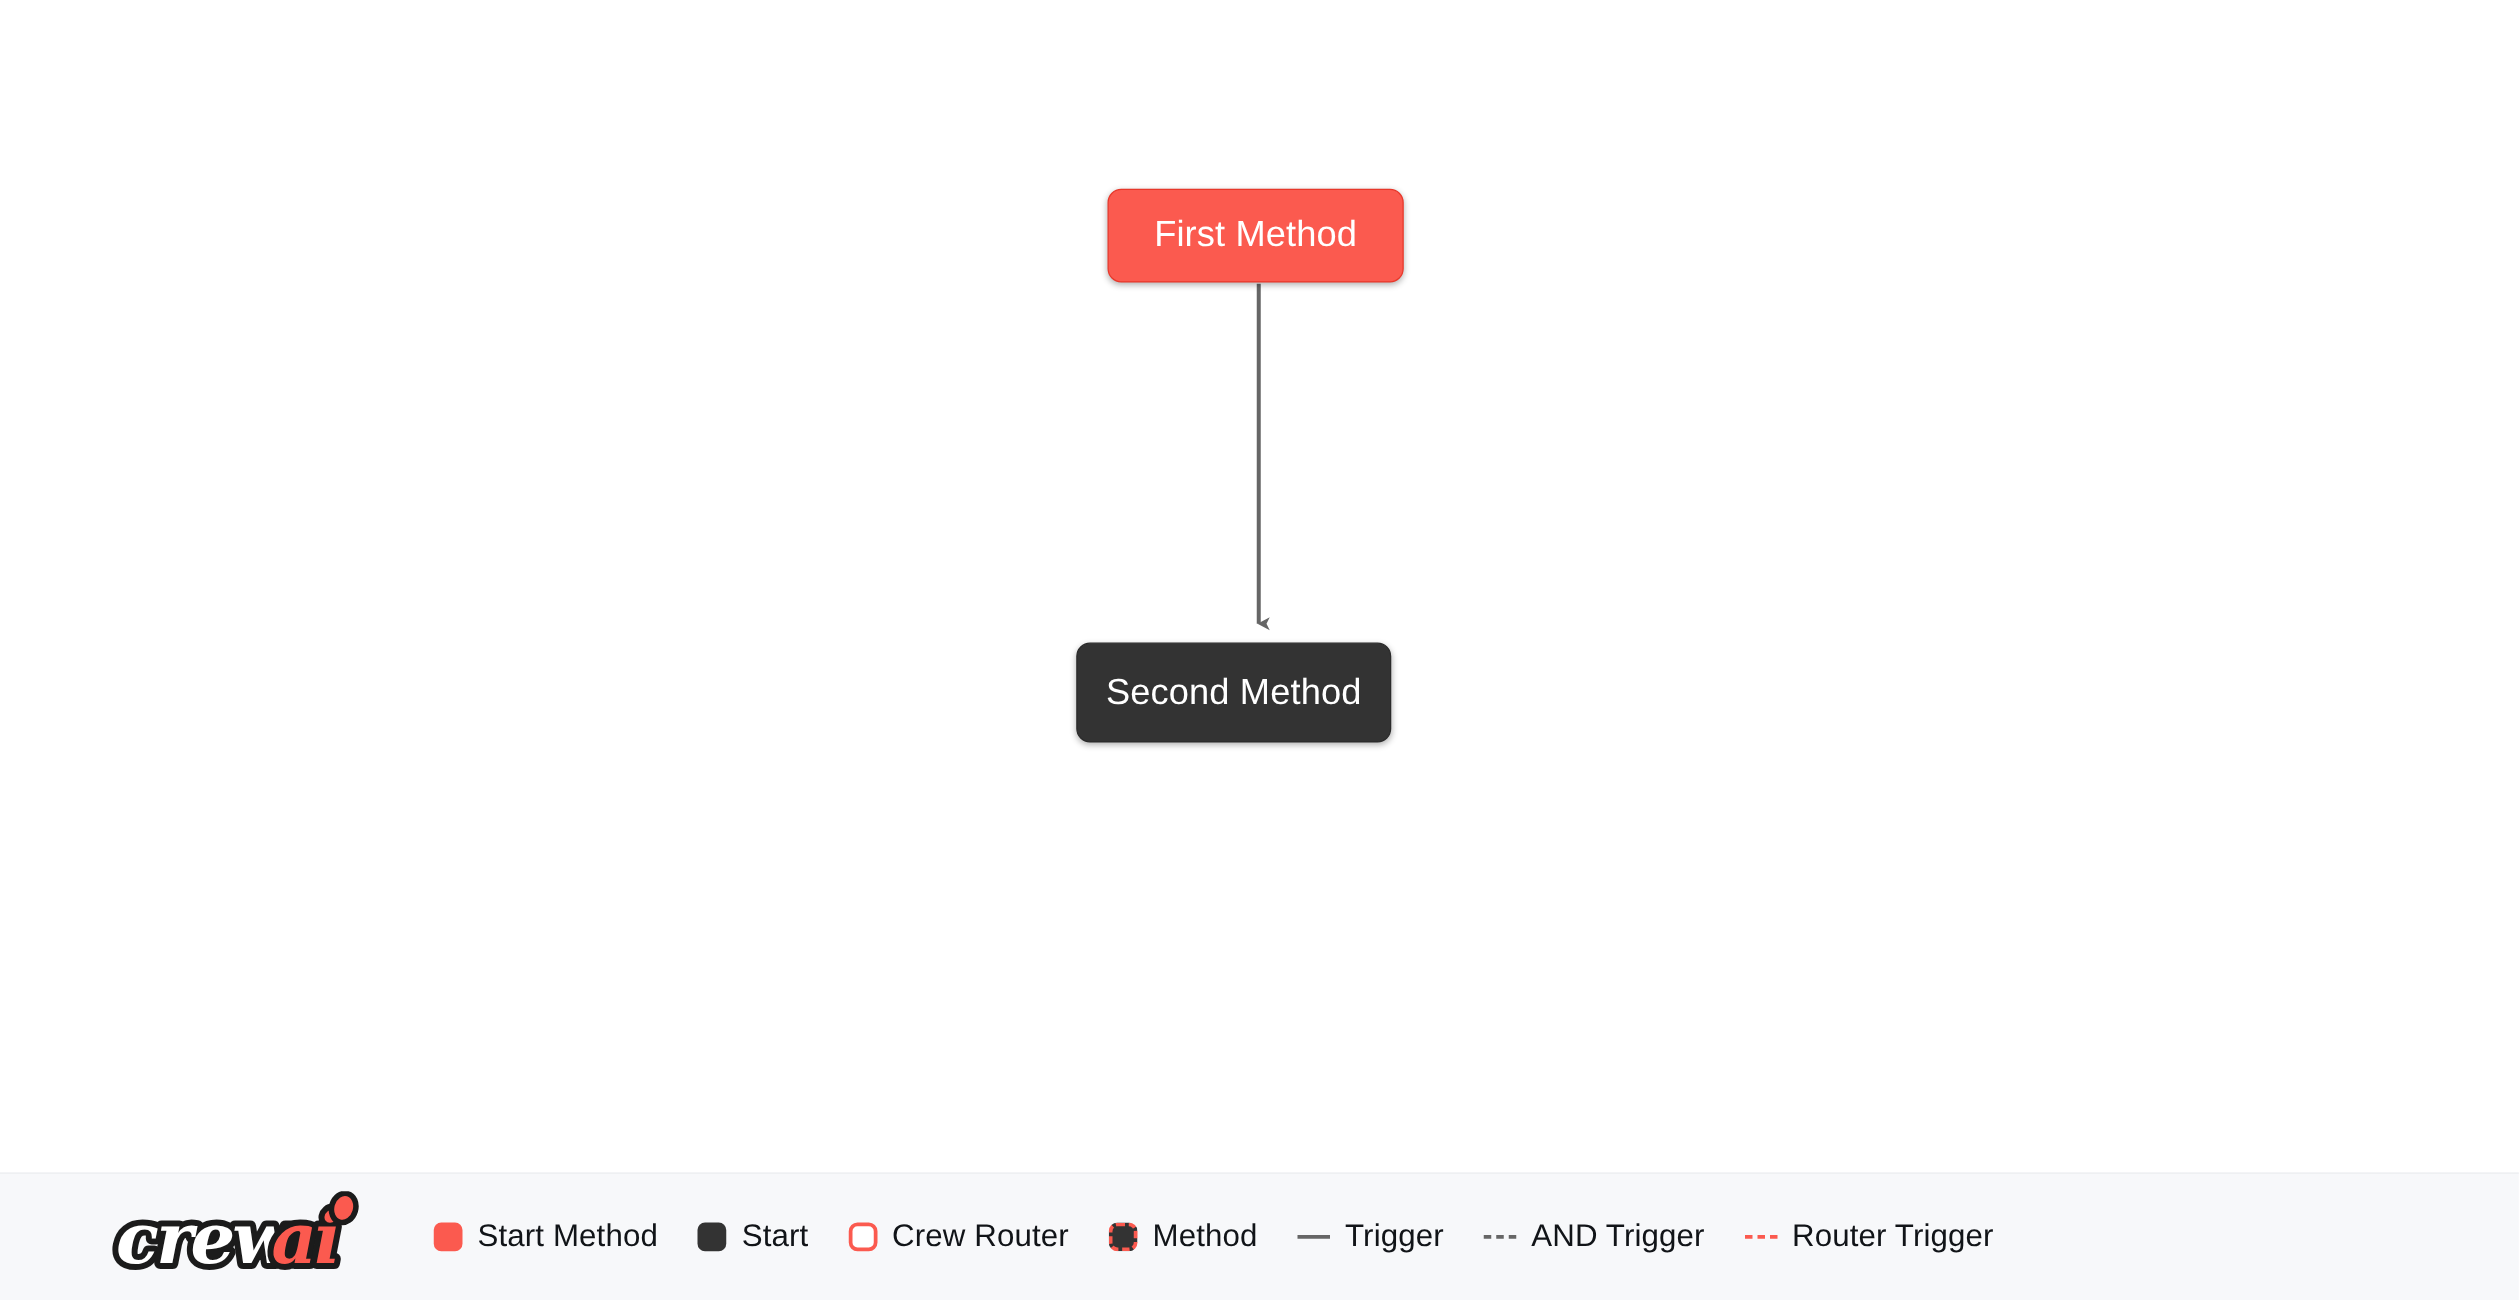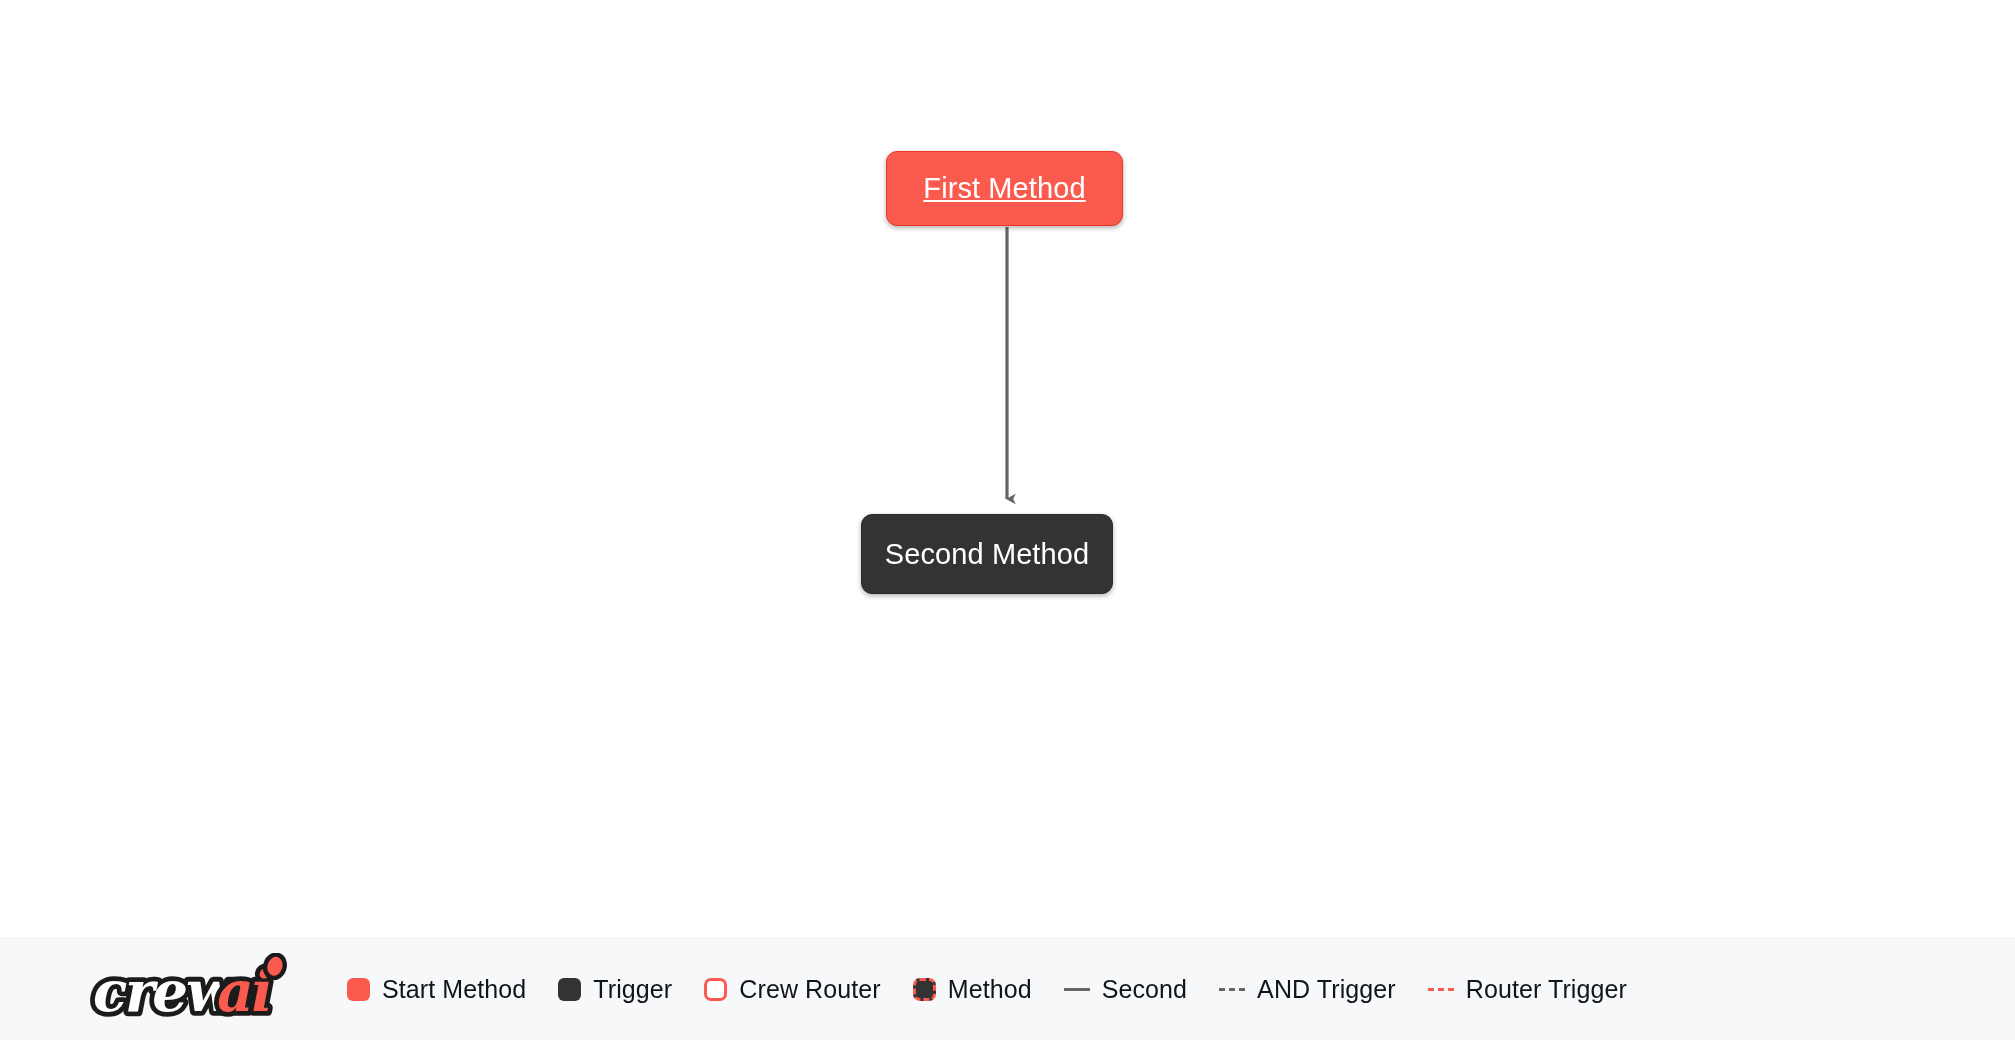--- a/index.html
+++ b/index.html
@@ -44,21 +44,20 @@
     font-weight: 400;
     letter-spacing: .1px;
     white-space: nowrap;
     user-select: none;
   }
 
   .node-start {
     background: #FB5A4F;
     border: 1.5px solid #E8372A;
     box-shadow: 0 2px 5px rgba(0,0,0,.30);
-    text-decoration: underline;
   }
   .node-method {
     background: #333333;
     border: 1.5px solid #2b2b2b;
     box-shadow: 0 2px 5px rgba(0,0,0,.30);
   }
 
   
   #legend-bar {
     position: absolute;
@@ -162,36 +161,36 @@
 
   <div class="legend-items">
 
     <div class="legend-item">
       <span class="swatch swatch-start"></span>
       <span class="legend-label">Start Method</span>
     </div>
 
     <div class="legend-item">
       <span class="swatch swatch-method"></span>
-      <span class="legend-label">Trigger</span>
+      <span class="legend-label">Start</span>
     </div>
 
     <div class="legend-item">
       <span class="swatch swatch-crew"></span>
       <span class="legend-label">Crew Router</span>
     </div>
 
     <div class="legend-item">
       <span class="swatch swatch-router"></span>
       <span class="legend-label">Method</span>
     </div>
 
     <div class="legend-item">
       <span class="line-sample line-solid"></span>
-      <span class="legend-label">Second</span>
+      <span class="legend-label">Trigger</span>
     </div>
 
     <div class="legend-item">
       <span class="line-sample line-dashed"></span>
       <span class="legend-label">AND Trigger</span>
     </div>
 
     <div class="legend-item">
       <span class="line-sample line-dashed-red"></span>
       <span class="legend-label">Router Trigger</span>

